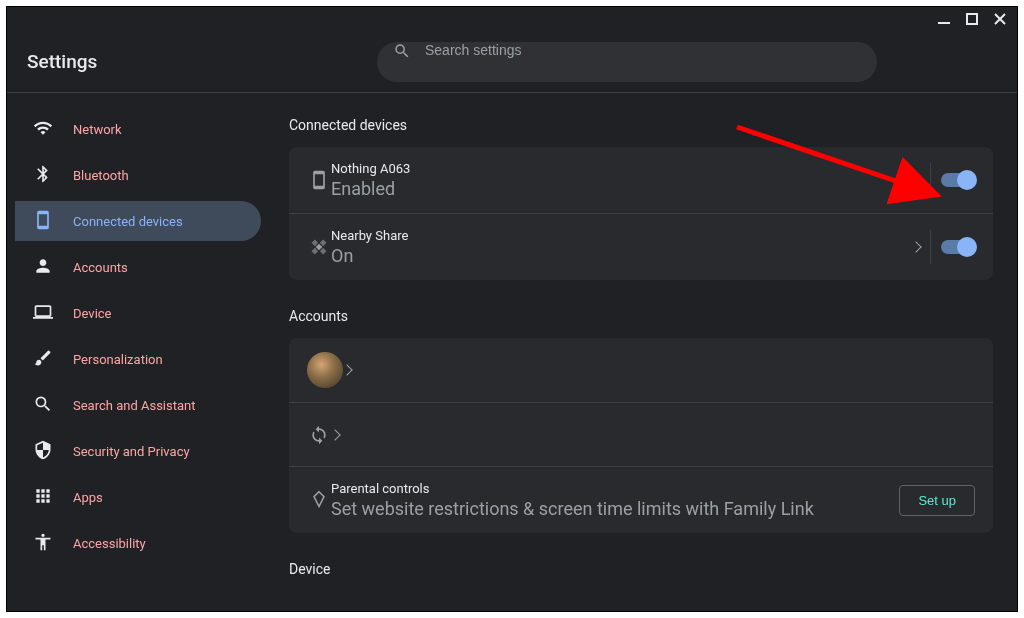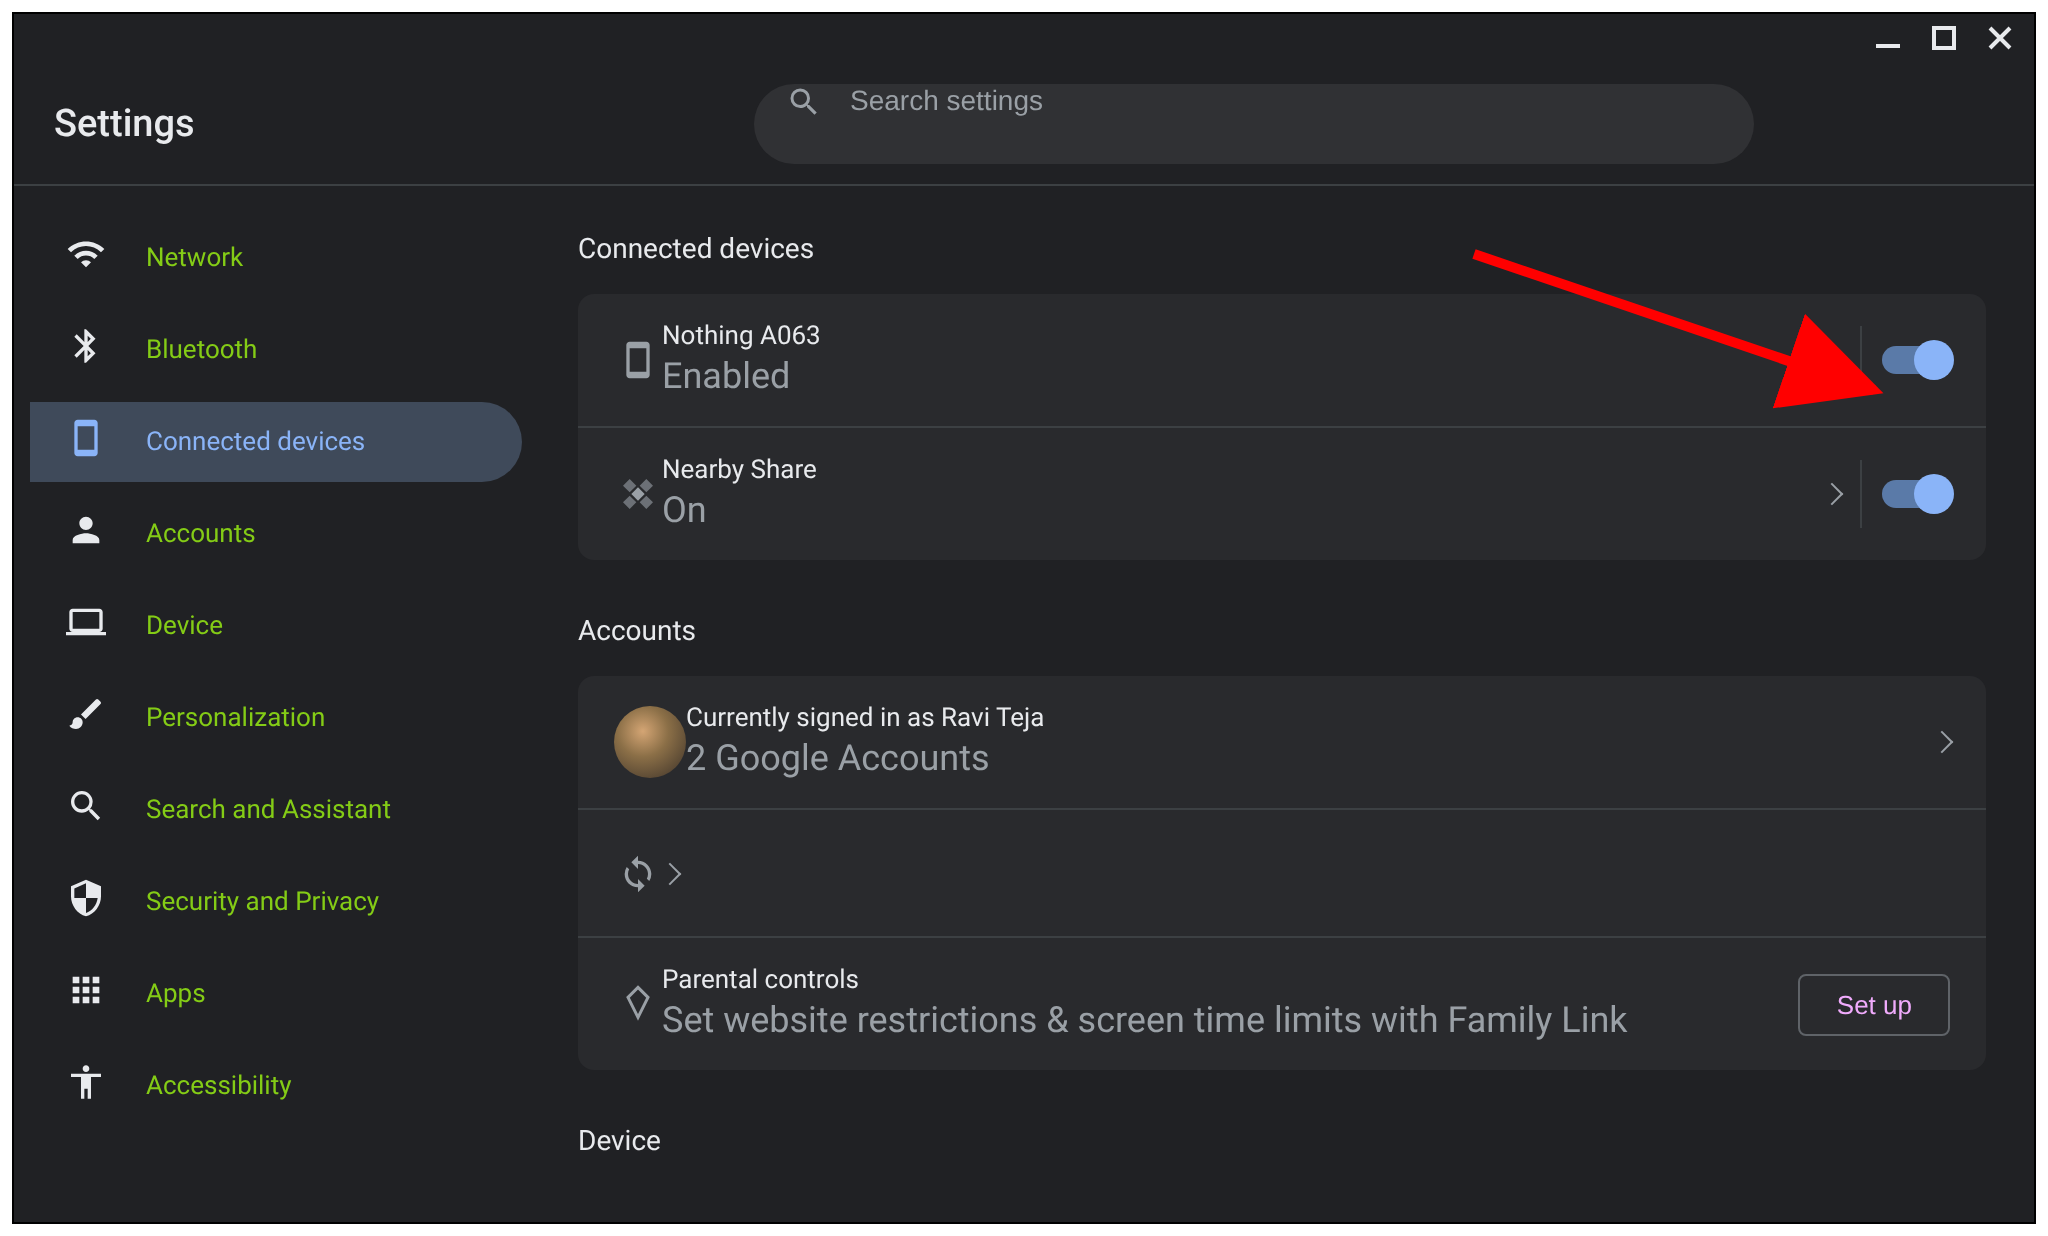--- a/index.html
+++ b/index.html
@@ -78,21 +78,21 @@
       width: 254px;
       padding: 10px 0 10px 8px;
       overflow-y: auto;
     }
     .sidebar-item {
       height: 40px;
       display: flex;
       align-items: center;
       gap: 20px;
       padding: 0 18px;
-      color: #84cc16;
+      color: #fca5a5;
       font-size: 13px;
       cursor: pointer;
       border-radius: 0 20px 20px 0;
       margin: 6px 0;
     }
     .sidebar-item.active {
       background: #3f4a5a;
       color: #8ab4f8;
     }
     .sidebar-item.active svg { fill: #8ab4f8; }
@@ -160,21 +160,21 @@
     }
     .avatar {
       width: 36px; height: 36px;
       border-radius: 50%;
       background: radial-gradient(circle at 40% 35%, #d4a574 0%, #8b6f47 40%, #3a3028 100%);
       flex-shrink: 0;
     }
     .setup-btn {
       border: 1px solid #5f6368;
       background: transparent;
-      color: #f0abfc;
+      color: #5eead4;
       padding: 7px 18px;
       border-radius: 4px;
       font-size: 13px;
       cursor: pointer;
     }
     .arrow-annotation {
       position: absolute;
       top: 110px; left: 720px;
       width: 240px; height: 100px;
       pointer-events: none;
@@ -312,24 +312,20 @@
           <div class="chevron"></div>
           <div class="vdiv"></div>
           <div class="toggle"></div>
         </div>
       </div>
 
       <div class="section-title">Accounts</div>
       <div class="card">
         <div class="row">
           <div class="avatar"></div>
-          <div class="row-text">
-            <div class="row-title">Currently signed in as Ravi Teja</div>
-            <div class="row-sub">2 Google Accounts</div>
-          </div>
           <div class="chevron"></div>
         </div>
         <div class="row">
           <div class="row-icon">
               <svg viewBox="0 0 24 24">
                 <path d="M12 4V1L8 5l4 4V6c3.31 0 6 2.69 6 6 0 1.01-.25 1.97-.7 2.8l1.46 1.46A7.93 7.93 0 0020 12c0-4.42-3.58-8-8-8zm0 14c-3.31 0-6-2.69-6-6 0-1.01.25-1.97.7-2.8L5.24 7.74A7.93 7.93 0 004 12c0 4.42 3.58 8 8 8v3l4-4-4-4v3z"></path>
               </svg>
             </div>
           <div class="chevron"></div>
         </div>

